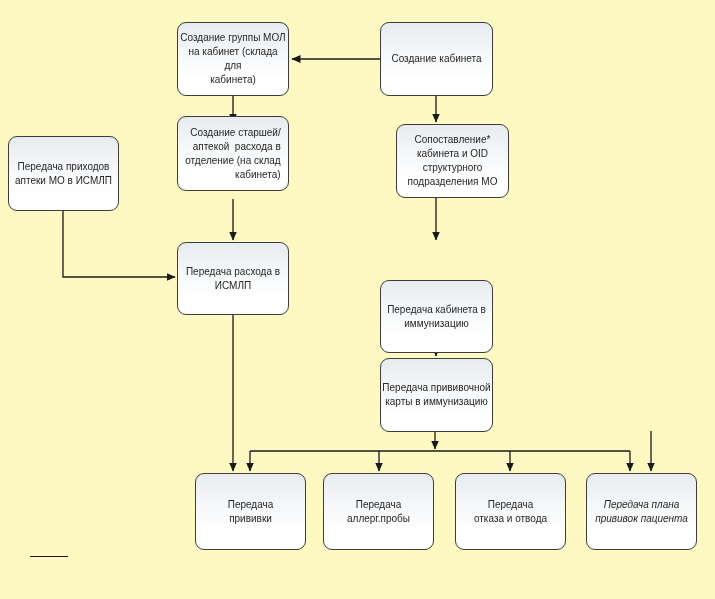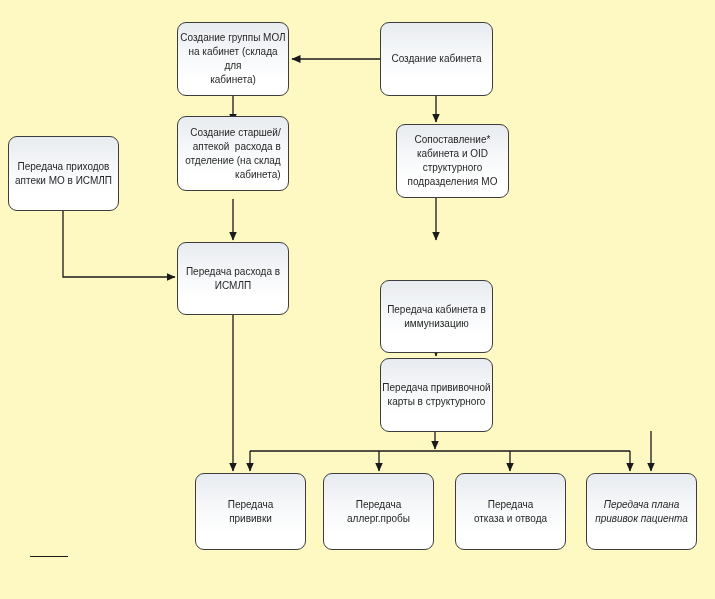--- a/index.html
+++ b/index.html
@@ -118,21 +118,21 @@
   <div class="node" style="left:177px; top:242px; width:112px; height:73px;">
     <span class="label">Передача расхода в
 ИСМЛП</span>
   </div>
   <div class="node" style="left:380px; top:232px; width:113px; height:73px;margin-top:48px;">
     <span class="label">Передача кабинета в
 иммунизацию</span>
   </div>
   <div class="node" style="left:380px; top:358px; width:113px; height:74px;">
     <span class="label">Передача прививочной
-карты в структурного</span>
+карты в иммунизацию</span>
   </div>
   <div class="node" style="left:195px; top:473px; width:111px; height:77px;">
     <span class="label">Передача
 прививки</span>
   </div>
   <div class="node" style="left:323px; top:473px; width:111px; height:77px;">
     <span class="label">Передача
 аллерг.пробы</span>
   </div>
   <div class="node" style="left:455px; top:473px; width:111px; height:77px;">

